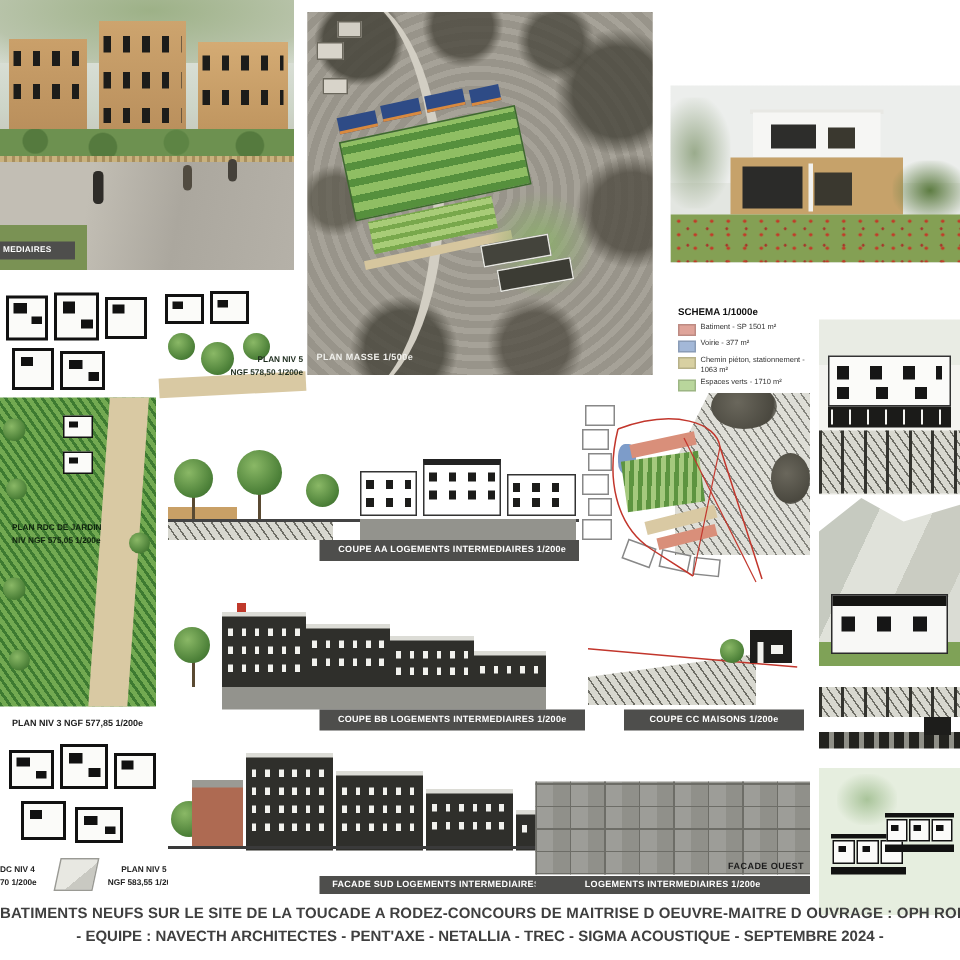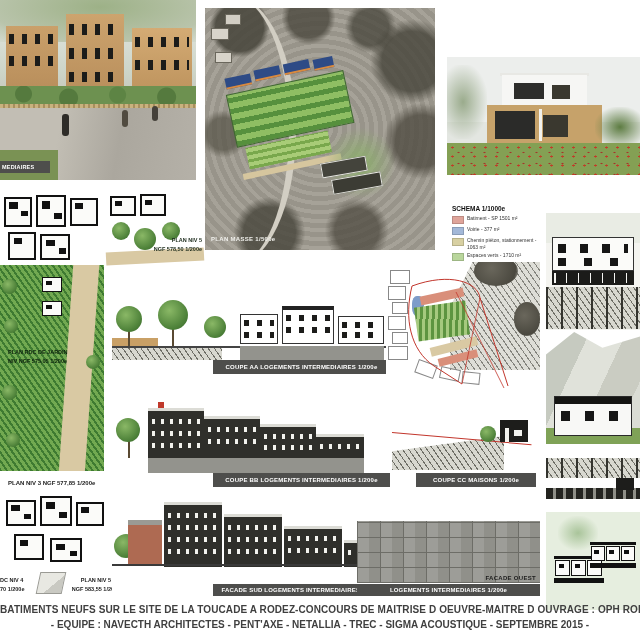--- a/index.html
+++ b/index.html
@@ -396,16 +396,16 @@
         </div>
       <div class="a unit" style="left:31px;top:4px;width:14px;height:15px;border-width:1.5px;">
           <div class="a mark" style="left:2px;top:3px;width:5px;height:4px;"></div>
         </div>
       <div class="a mark" style="left:0;top:21px;width:46px;height:5px;"></div>
     </div>
   </div>
 
   <div class="a footer" style="left:0;top:604px;">
     <div class="l1">BATIMENTS NEUFS SUR LE SITE DE LA TOUCADE A RODEZ-CONCOURS DE MAITRISE D OEUVRE-MAITRE D OUVRAGE : OPH RODEZ A</div>
-    <div class="l2">- EQUIPE : NAVECTH ARCHITECTES - PENT'AXE - NETALLIA - TREC - SIGMA ACOUSTIQUE - SEPTEMBRE 2015 -</div>
+    <div class="l2">- EQUIPE : NAVECTH ARCHITECTES - PENT'AXE - NETALLIA - TREC - SIGMA ACOUSTIQUE - SEPTEMBRE 2024 -</div>
   </div>
 
 </div>
 
 </body></html>

